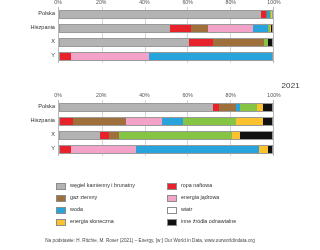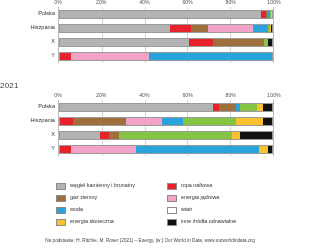--- a/index.html
+++ b/index.html
@@ -8,21 +8,21 @@
     width: 300px; height: 250px;
     background: #ffffff;
     font-family: "Liberation Sans", sans-serif;
     overflow: hidden;
   }
   .page { position: relative; width: 300px; height: 250px; background:#fff; }
 
   
   .chart { position: absolute; left: 0; width: 300px; }
   .chart-title {
-    text-align: left;
+    text-align: right;
     font-size: 8px;
     color: #3a3a3a;
     letter-spacing: .2px;
     height: 11px;
     line-height: 11px;
   }
   .axis-row {
     position: relative;
     height: 9px;
     margin-left: 58px;

